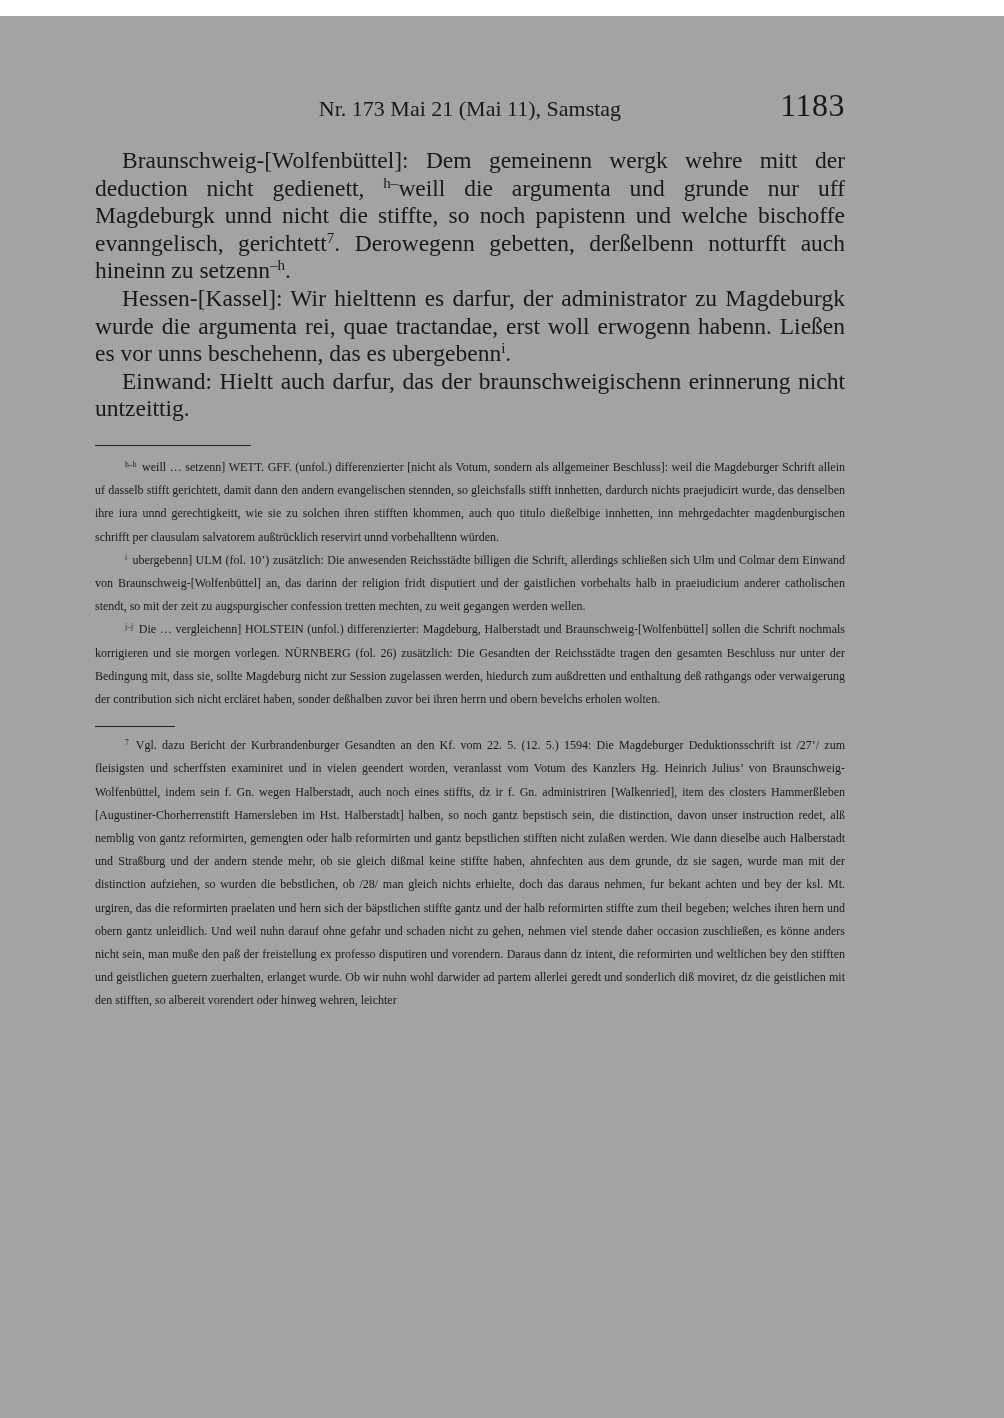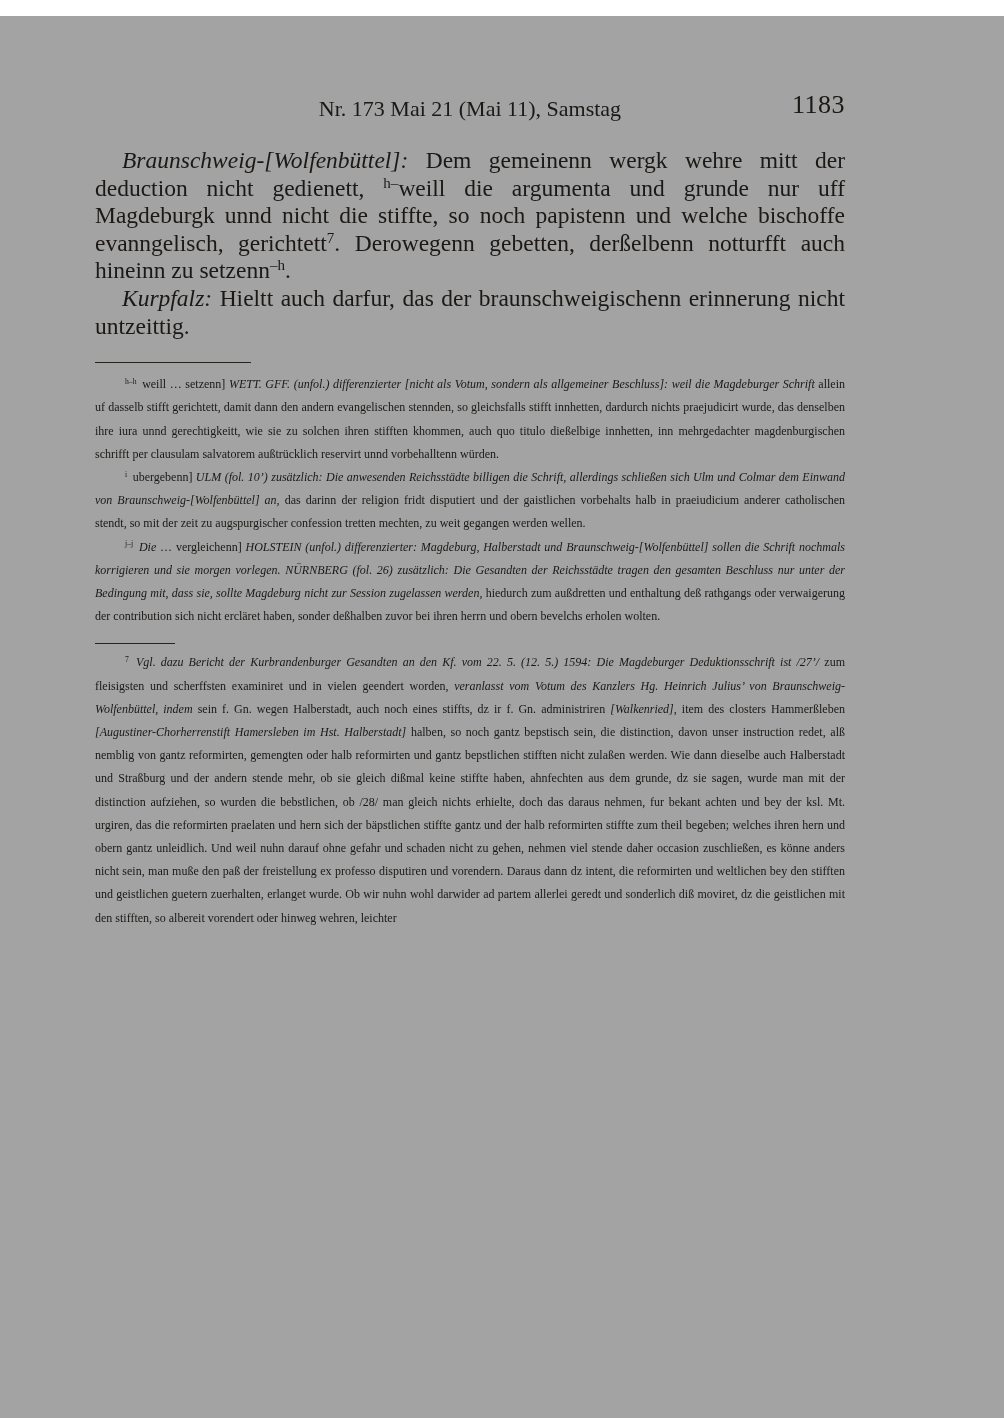--- a/index.html
+++ b/index.html
@@ -18,32 +18,32 @@
     position: relative;
     text-align: center;
     font-size: 22px;
     line-height: 30px;
     height: 30px;
   }
   .page-number {
     position: absolute;
     right: 0;
     top: -4px;
-    font-size: 26px;
+    font-size: 32px;
     letter-spacing: 0.5px;
   }
   .main-text {
     margin-top: 23px;
     font-size: 23.5px;
     line-height: 27.6px;
     text-align: justify;
   }
   .main-text p { margin: 0; text-indent: 27px; }
   .sup { font-size: 64%; vertical-align: 0.55em; line-height: 0; font-style: normal; }
-  .it { font-style: italic; }
+  .it { }
   .rm { font-style: normal; }
   .rule {
     border: none;
     border-top: 1.7px solid #26221e;
     margin: 22px 0 10px 0;
     width: 156px;
   }
   .rule-footnote { width: 80px; margin-top: 15px; margin-bottom: 7px; }
   .notes {
     font-size: 12px;
@@ -58,21 +58,22 @@
 
 <div class="page" style="background: #a3a3a3; color: rgb(27, 24, 21); margin-top: 16px;">
 
   <div class="running-header">
     <span>Nr. 173 Mai 21 (Mai 11), Samstag</span>
     <span class="page-number">1183</span>
   </div>
 
   <div class="main-text">
       <p class="para"><span class="it">Braunschweig-[Wolfenbüttel]:</span><span class="rm"> Dem gemeinenn wergk wehre mitt der deduction nicht gedienett, </span><span class="sup">h–</span><span class="rm">weill die argumenta und grunde nur uff Magdeburgk unnd nicht die stiffte, so noch papistenn und welche bischoffe evanngelisch, gerichtett</span><span class="sup">7</span><span class="rm">. Derowegenn gebetten, derßelbenn notturfft auch hineinn zu setzenn</span><span class="sup">–h</span><span class="rm">.</span></p>
-      <p class="para"><span class="it">Kurpfalz:</span><span class="rm"> Hieltt auch darfur, das der braunschweigischenn erinnerung nicht untzeittig.</span></p>
+      <p class="para"><span class="it">Hessen-[Kassel]:</span><span class="rm"> Wir hielttenn es darfur, der administrator zu Magdeburgk wurde die argumenta rei, quae tractandae, erst woll erwogenn habenn. Ließen es vor unns beschehenn, das es ubergebenn</span><span class="sup">i</span><span class="rm">.</span></p>
+      <p class="para"><span class="it">Einwand:</span><span class="rm"> Hieltt auch darfur, das der braunschweigischenn erinnerung nicht untzeittig.</span></p>
     </div>
 
   <hr class="rule rule-apparatus">
 
   <div class="notes apparatus">
       <p class="note"><span class="sup marker">h–h</span> <span class="rm">weill … setzenn]</span><span class="it"> WETT. GFF. (unfol.) differenzierter [nicht als Votum, sondern als allgemeiner Beschluss]: weil die Magdeburger Schrift </span><span class="rm">allein uf dasselb stifft gerichtett, damit dann den andern evangelischen stennden, so gleichsfalls stifft innhetten, dardurch nichts praejudicirt wurde, das denselben ihre iura unnd gerechtigkeitt, wie sie zu solchen ihren stifften khommen, auch quo titulo dießelbige innhetten, inn mehrgedachter magdenburgischen schrifft per clausulam salvatorem außtrücklich reservirt unnd vorbehalltenn würden.</span></p>
       <p class="note"><span class="sup marker">i</span> <span class="rm">ubergebenn]</span><span class="it"> ULM (fol. 10’) zusätzlich: Die anwesenden Reichsstädte billigen die Schrift, allerdings schließen sich Ulm und Colmar dem Einwand von Braunschweig-[Wolfenbüttel] an,</span><span class="rm"> das darinn der religion fridt disputiert und der gaistlichen vorbehalts halb in praeiudicium anderer catholischen stendt, so mit der zeit zu augspurgischer confession tretten mechten, zu weit gegangen werden wellen.</span></p>
       <p class="note"><span class="sup marker">j–j</span> <span class="it">Die</span><span class="rm"> … vergleichenn]</span><span class="it"> HOLSTEIN (unfol.) differenzierter: Magdeburg, Halberstadt und Braunschweig-[Wolfenbüttel] sollen die Schrift nochmals korrigieren und sie morgen vorlegen. NÜRNBERG (fol. 26) zusätzlich: Die Gesandten der Reichsstädte tragen den gesamten Beschluss nur unter der Bedingung mit, dass sie, sollte Magdeburg nicht zur Session zugelassen werden,</span><span class="rm"> hiedurch zum außdretten und enthaltung deß rathgangs oder verwaigerung der contribution sich nicht ercläret haben, sonder deßhalben zuvor bei ihren herrn und obern bevelchs erholen wolten.</span></p>
     </div>
 

